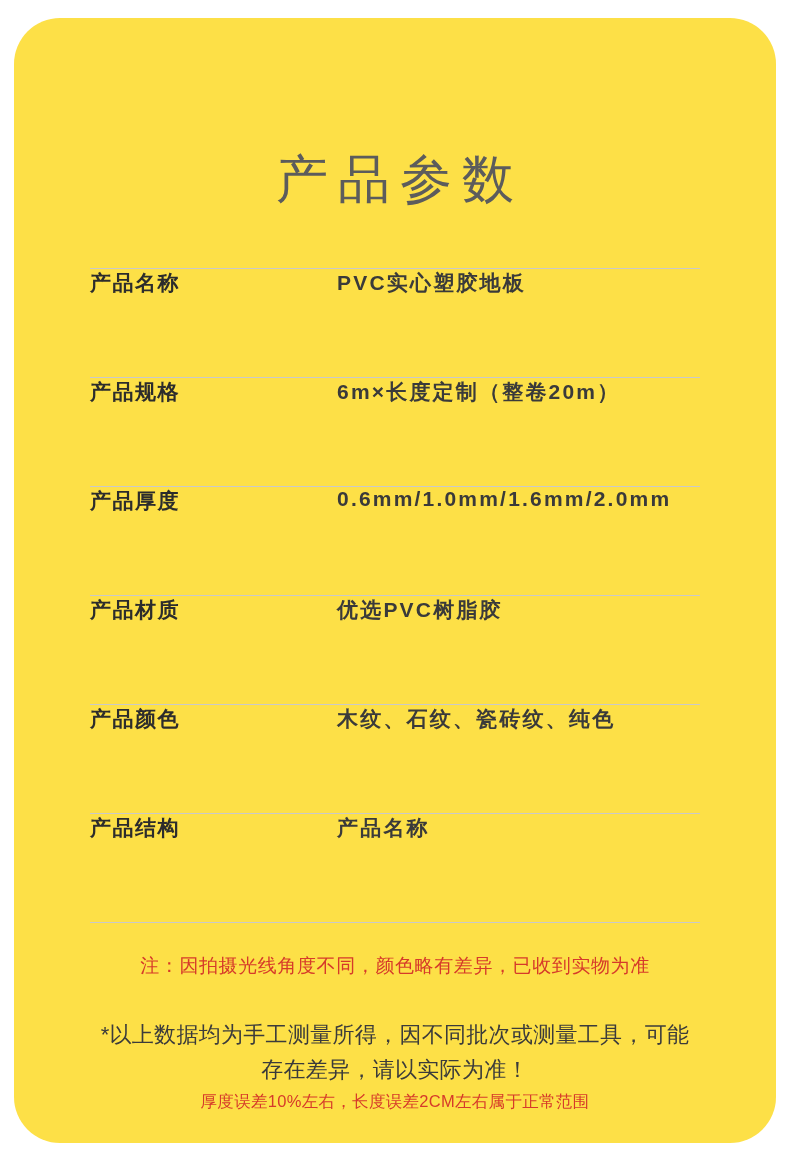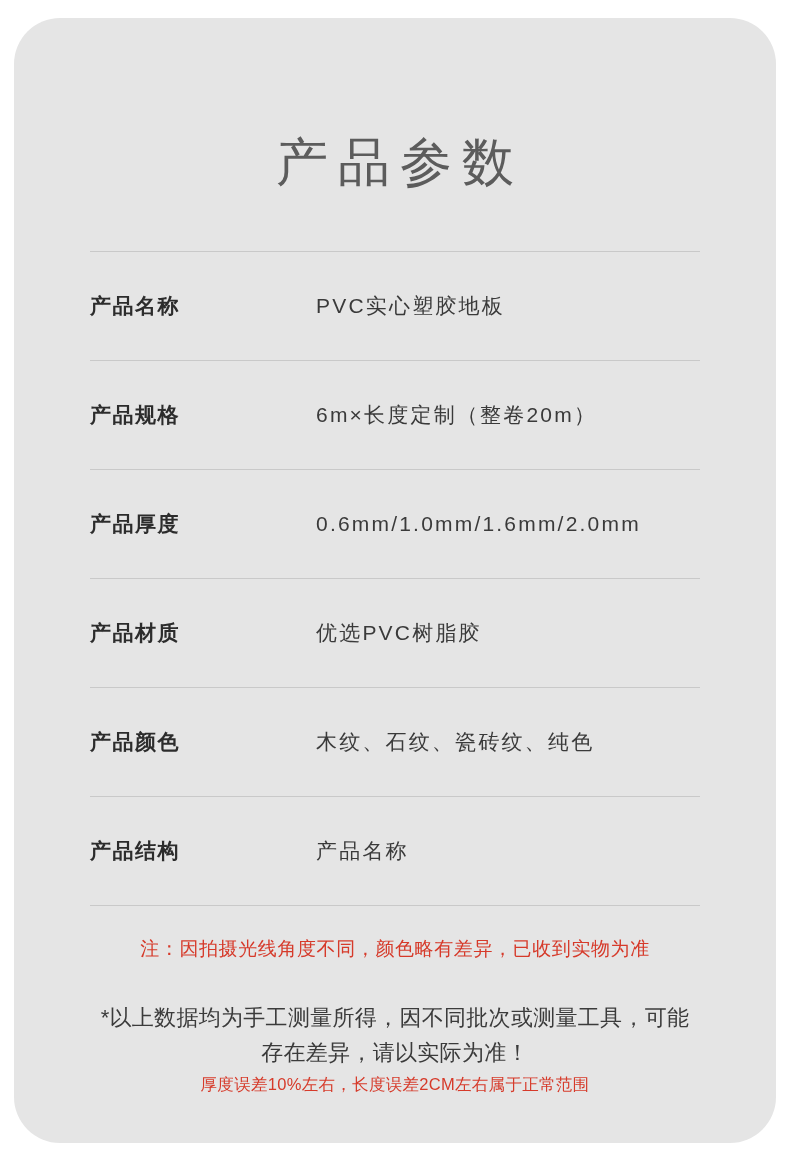--- a/index.html
+++ b/index.html
@@ -17,62 +17,63 @@
     position: relative;
     width: 790px;
     height: 1161px;
     box-sizing: border-box;
     padding: 18px 14px 18px 14px;
   }
   .panel {
     position: relative;
     width: 100%;
     height: 100%;
-    background: #e5e5e5;
+    background: #fde047;
     border-radius: 46px;
     box-sizing: border-box;
-    padding: 0 76px;
+    padding: 17px 76px;
     display: flex;
     flex-direction: column;
   }
   .title {
     text-align: center;
     color: #5c5c5c;
     font-size: 52px;
     letter-spacing: 10px;
     font-weight: 400;
     margin-top: 116px;
     margin-bottom: 0;
     line-height: 1.1;
     text-indent: 10px;
   }
   .spec-table {
     margin-top: 60px;
     width: 100%;
   }
   .row {
     display: flex;
-    align-items: center;
+    align-items: flex-start;
     height: 109px;
     border-top: 1px solid #c9c9c9;
     box-sizing: border-box;
+    gap: 21px;
   }
   .row-label {
     width: 226px;
     flex: 0 0 226px;
     font-size: 21px;
     font-weight: bold;
     color: #2c2c2c;
     letter-spacing: 1.5px;
   }
   .row-value {
     font-size: 21px;
     color: #3a3a3a;
     letter-spacing: 2.2px;
-    font-weight: 400;
+    font-weight: 700;
   }
   .note-divider {
     border-top: 1px solid #c9c9c9;
     width: 100%;
   }
   .note-red {
     margin-top: 30px;
     text-align: center;
     color: #d63a2a;
     font-size: 19px;

